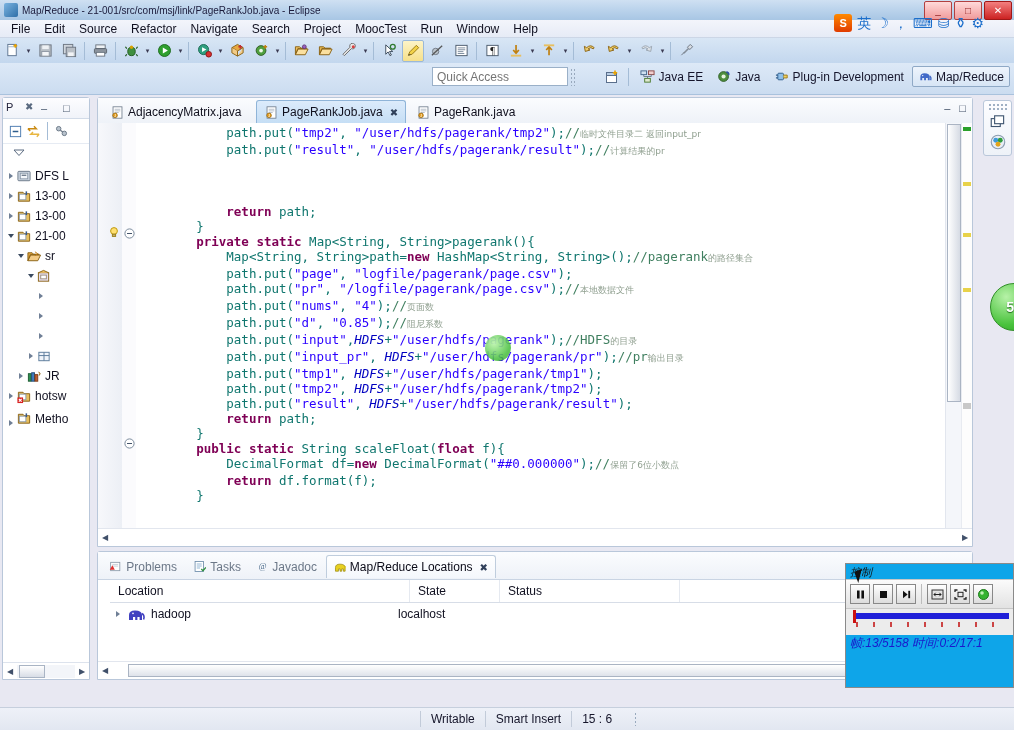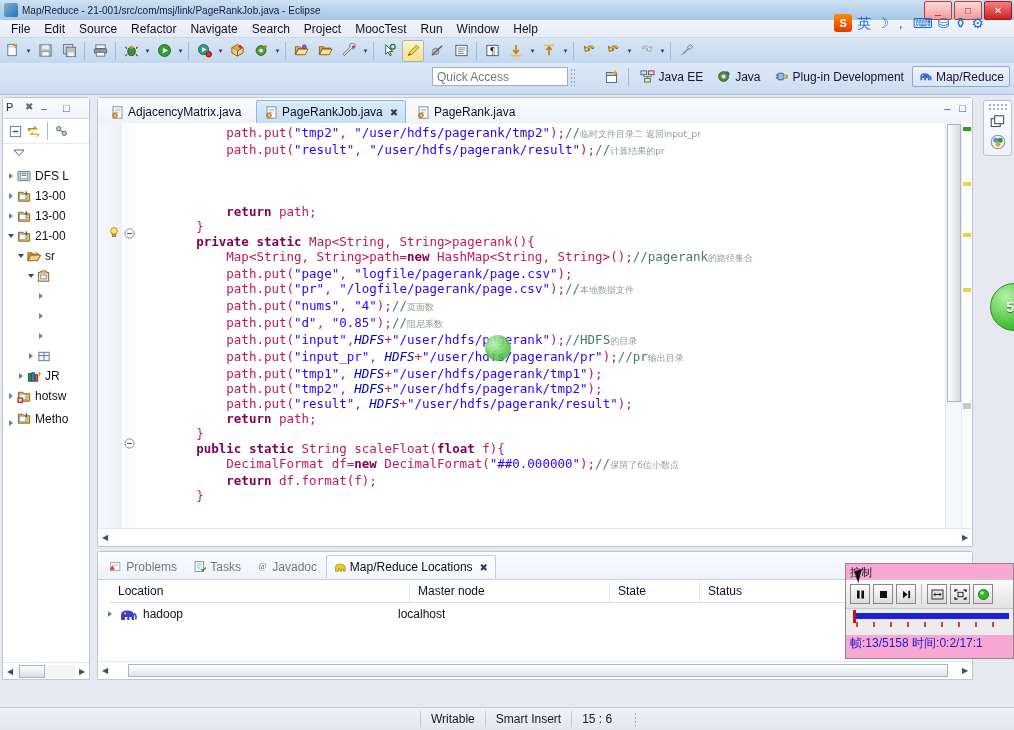--- a/index.html
+++ b/index.html
@@ -111,21 +111,21 @@
      background:linear-gradient(to right,#f7f8fb,#eceff5);border-right:1px solid #dfe4ec;}
   .fold{position:absolute;left:24px;top:0;width:14px;bottom:17px;background:#fbfbfd;border-right:1px solid #eceff5;}
   .code{position:absolute;left:38px;top:0;right:27px;bottom:17px;overflow:hidden;
      font-family:"DejaVu Sans Mono","Liberation Mono",monospace;font-size:12.5px;line-height:15px;
      color:#000;padding-top:2px;background:#fff;white-space:pre;}
   .code .kw{color:#7f0055;font-weight:bold;}
   .code .str{color:#2a00ff;}
   .code .cm{color:#3f7f5f;}
   .code .fld{color:#0000c0;font-style:italic;}
   .code .zh{color:#8f9f8f;font-size:9px;font-family:"DejaVu Sans",sans-serif;}
-  .code .mth{color:#be185d;text-align:right;}
+  .code .mth{color:#0f766e;text-align:right;}
   .ed-vscroll{position:absolute;right:10px;top:0;width:16px;bottom:17px;background:#f4f6fa;border-left:1px solid #e2e6ee;}
   .ed-vs-thumb{position:absolute;left:1px;top:1px;width:14px;height:278px;
      background:linear-gradient(to right,#ffffff,#d6dbe4);border:1px solid #aab4c3;box-sizing:border-box;}
   .ed-markerbar{position:absolute;right:0;top:0;width:10px;bottom:17px;background:#fdfdfd;border-left:1px solid #e8ebf1;}
   .mk{position:absolute;right:1px;width:8px;height:4px;}
   .ed-hscroll{position:absolute;left:0;right:0;bottom:0;height:17px;background:#fff;
      border-top:1px solid #e2e6ee;display:flex;align-items:center;}
 
   
   .bottomview{position:absolute;left:97px;top:551px;width:876px;height:129px;
@@ -157,22 +157,22 @@
      border:1px solid #2f8d27;display:flex;align-items:center;justify-content:center;
      color:#fff;font-size:14px;font-weight:bold;text-shadow:0 1px 1px #1d6e17;}
 
   
   .blob{position:absolute;width:26px;height:26px;border-radius:50%;
      background:radial-gradient(circle at 35% 32%,rgba(190,245,175,.95),rgba(70,190,60,.85) 65%,rgba(40,150,35,.7));}
   .cursor-arrow{position:absolute;width:0;height:0;border-left:8px solid #111;
      border-bottom:12px solid transparent;transform:rotate(-20deg);}
 
   
-  .recorder{position:absolute;left:845px;top:563px;width:169px;height:96px;
-     background:#f9a8d4;border:1px solid #8a8a8a;box-sizing:border-box;}
+  .recorder{position:absolute;left:845px;top:563px;width:169px;height:125px;
+     background:#0ea5e9;border:1px solid #8a8a8a;box-sizing:border-box;font-style:italic;}
   .rec-title{height:15px;font-size:11px;color:#111;padding:1px 4px;box-sizing:border-box;}
   .rec-btnrow{height:28px;display:flex;align-items:center;gap:3px;padding-left:4px;
      background:linear-gradient(to bottom,#fbfbfb,#e2e2e2);border-top:1px solid #c8c8c8;border-bottom:1px solid #c8c8c8;}
   .rbtn{width:20px;height:20px;border:1px solid #888;background:linear-gradient(to bottom,#fff,#dcdcdc);
      display:flex;align-items:center;justify-content:center;box-sizing:border-box;}
   .rsep{width:1px;height:20px;background:#bcbcbc;margin:0 2px;}
   .rec-prog{height:26px;position:relative;background:#ececec;}
   .rec-bar{position:absolute;left:10px;top:4px;right:4px;height:6px;background:#2020d8;}
   .rec-head{position:absolute;left:7px;top:1px;width:3px;height:13px;background:#cc1111;}
   .rec-ticks{position:absolute;left:10px;top:13px;right:4px;height:5px;
@@ -713,26 +713,25 @@
           <svg class="ic" viewBox="0 0 16 16">
             <path d="M2 13 L2 8 Q2 3.5 8 3.5 Q15 3.5 15 8 L15 13 L12.6 13 L12.6 10 L10.4 10 L10.4 13 L8.2 13 L8.2 10 L6 10 L6 13 Z" fill="#e8d020" stroke="#9a8a10"></path>
             <path d="M15 6.5 q3 2 1.6 6" stroke="#e8d020" stroke-width="1.6" fill="none"></path>
           </svg>
           <span>Map/Reduce Locations</span>
           <span style="font-size:10px;color:#30405a;margin-left:3px">✖</span>
         </div>
       </div>
     <div class="bv-header">
       <div class="bh" style="width:300px">Location</div>
-      <div class="bh" style="width:200px">Master node</div>
       <div class="bh" style="width:90px">State</div>
       <div class="bh" style="width:180px">Status</div>
     </div>
     <div class="bv-row">
-      <div style="width:300px;display:flex;padding-left:6px;box-sizing:border-box">
+      <div style="width:300px;display:flex;padding-left:14px;box-sizing:border-box">
         <span class="tw">
             <span class="caret-c"></span>
           </span>
         <svg width="20" height="15" viewBox="0 0 20 15" style="margin:0 4px">
           <path d="M2 13 L2 8 Q2 3.5 8 3.5 Q15 3.5 15 8 L15 13 L12.6 13 L12.6 10 L10.4 10 L10.4 13 L8.2 13 L8.2 10 L6 10 L6 13 Z" fill="#4040c0"></path>
           <path d="M15 6.5 q3 2 1.6 6" stroke="#4040c0" stroke-width="1.6" fill="none"></path>
           <circle cx="6" cy="6.4" r="0.8" fill="#fff"></circle>
         </svg>
         <span>hadoop</span>
       </div>

